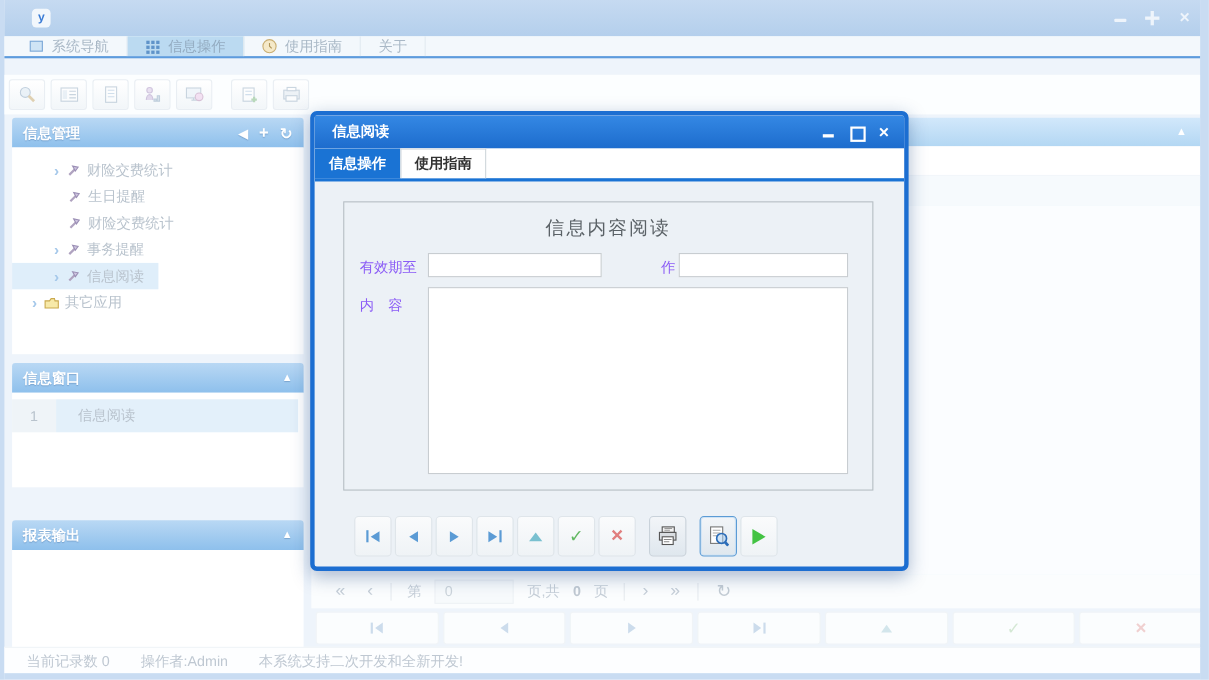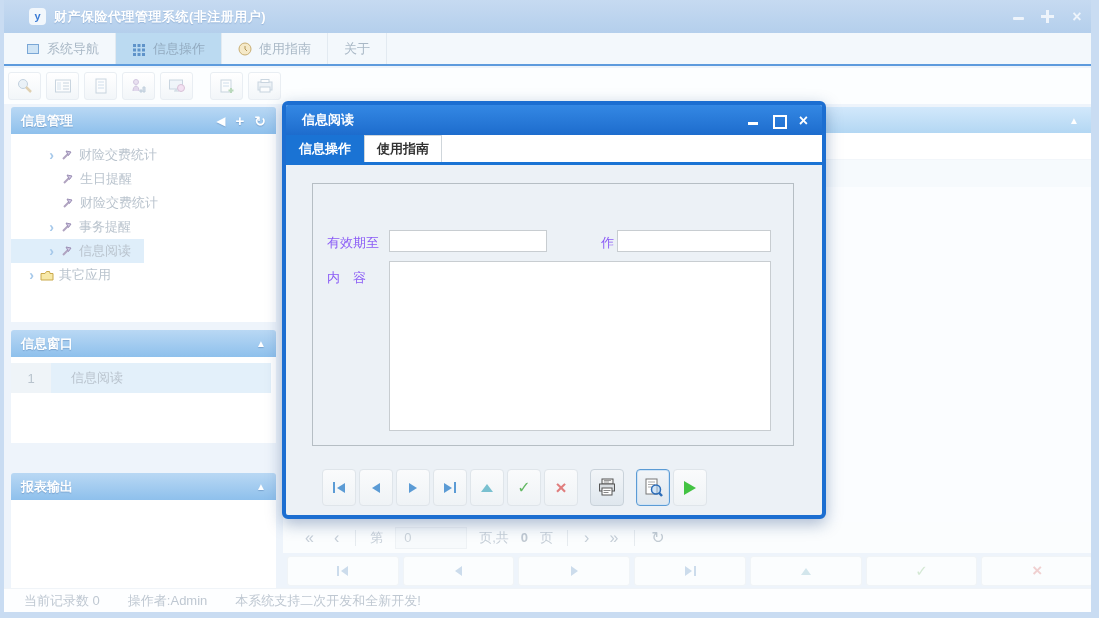--- a/index.html
+++ b/index.html
@@ -15,21 +15,21 @@
               color:#3a7bd5; font-size:11px; font-weight:bold; text-align:center; line-height:17px; }
   .app-title { color:#ffffff; font-weight:bold; font-size:13px; margin-left:8px; text-shadow:0 1px 1px rgba(90,130,180,.35); letter-spacing:.5px; }
   .win-controls { position:absolute; right:14px; top:0; height:33px; display:flex; align-items:center; gap:13px; }
   .wc { width:16px; height:16px; position:relative; cursor:pointer; }
   .wc-min::before { content:""; position:absolute; left:2px; top:8px; width:11px; height:3px; background:#eef4fb; border-radius:1px; }
   .wc-restore::before { content:""; position:absolute; left:6px; top:1px; width:3px; height:13px; background:#eef4fb; }
   .wc-restore::after  { content:""; position:absolute; left:1px; top:6px; width:13px; height:3px; background:#eef4fb; }
   .wc-close { color:#eef4fb; font-size:16px; font-weight:bold; line-height:15px; text-align:center; }
 
   
-  .tabbar { position:absolute; left:-4px; top:33px; width:1099px; height:33px; background:#f3f8fc;
+  .tabbar { position:absolute; left:-4px; top:33px; width:1099px; height:20px; background:#f3f8fc;
             border-bottom:2px solid #5d9bdd; display:flex; align-items:stretch; padding-left:10px; }
   .mtab { display:flex; align-items:center; gap:7px; padding:0 16px; font-size:13px; color:#a9b8c6;
           border-right:1px solid #e2eaf1; cursor:pointer; }
   .mtab.active { background:#bbdaf1; color:#93abc0; }
   .mtab svg { display:block; }
 
   
   .toolbar { position:absolute; left:-4px; top:68px; width:1099px; height:36px; background:#fcfeff; display:flex; align-items:center; }
   .tbtn { width:33px; height:28px; margin-left:5px; border:1px solid #e9eef3; border-radius:3px;
           background:linear-gradient(#ffffff,#f2f6f9); display:flex; align-items:center; justify-content:center; cursor:pointer; }
@@ -136,21 +136,20 @@
   .red-cross::before { content:"×"; color:#e07e7e; font-size:19px; font-weight:bold; }
   .tri-play { width:0; height:0; border:7px solid transparent; border-left:12px solid #43c343; border-right:0; }
 </style>
 </head>
 <body>
 
 <div id="app">
 
   <div class="titlebar">
     <div class="app-logo">y</div>
-    <div class="app-title">财产保险代理管理系统(非注册用户)</div>
     <div class="win-controls">
       <span class="wc wc-min"></span>
       <span class="wc wc-restore"></span>
       <span class="wc wc-close">×</span>
     </div>
   </div>
 
   <div class="tabbar">
     <div class="mtab">
       <svg width="14" height="14">
@@ -391,20 +390,21 @@
         <span class="dc dc-max"></span>
         <span class="dc dc-close">×</span>
       </span>
     </div>
     <div class="dlg-tabs">
       <div class="dtab active">信息操作</div>
       <div class="dtab plain">使用指南</div>
     </div>
     <div class="dlg-body">
       <div class="fieldset">
+        <div class="fs-heading">信息内容阅读</div>
         <span class="frm-label" style="left:14px;top:50px;">有效期至</span>
         <input class="inp" style="left: 76px; top: 46px; width: 158px;" value="">
         <span class="frm-label" style="left:248px;top:50px;margin-left:40px;">作　者</span>
         <input class="inp" style="left: 304px; top: 46px; width: 154px;" value="">
         <span class="frm-label" style="left:14px;top:85px;">内　容</span>
         <textarea class="txa" style="left: 76px; top: 77px; width: 382px; height: 170px;"></textarea>
       </div>
       <div class="dlg-btnrow">
         <div class="db">
             <span class="nav-bar"></span>

